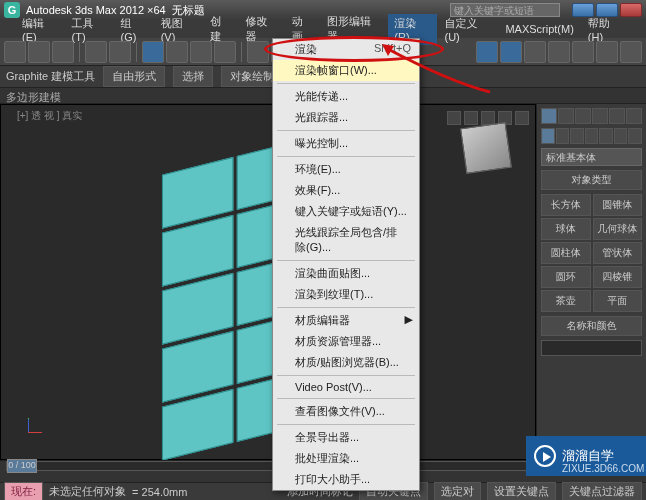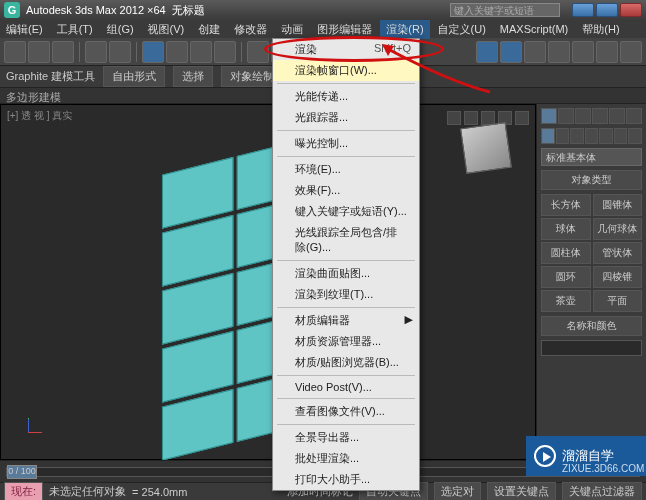--- a/index.html
+++ b/index.html
@@ -4,34 +4,34 @@
 <style>
   *{margin:0;padding:0;box-sizing:border-box;font-family:"Microsoft YaHei",sans-serif;font-size:11px;color:#ccc;user-select:none}
   body{background:#000;width:646px;height:500px;overflow:hidden;position:relative}
   .title-bar{height:20px;background:linear-gradient(#5a5a5a,#3a3a3a);display:flex;align-items:center;gap:6px;padding:0 4px}
   .title-bar .logo{width:16px;height:16px;background:#3ab5a0;border-radius:3px;display:flex;align-items:center;justify-content:center;color:#fff;font-weight:bold}
   .title-bar .title{flex:0 0 auto;color:#fff}
   .title-bar .search{margin-left:auto;width:110px;height:14px;background:#666;border:1px solid #888;padding:0 3px;font-size:10px;color:#aaa}
   .win-btns{display:flex;gap:2px;margin-left:6px}
   .win-btn{width:22px;height:14px;background:linear-gradient(#6aa0d8,#3a70a8);border:1px solid #2a5080;border-radius:2px}
   .win-btn.close{background:linear-gradient(#d86a6a,#a83a3a);border-color:#802a2a}
-  .menu-bar{height:18px;background:#3a3a3a;display:flex;align-items:center;padding:0 0;gap:2px}
+  .menu-bar{height:18px;background:#3a3a3a;display:flex;align-items:center;padding:0 16px;gap:2px}
   .menu-bar span{padding:2px 6px;color:#ddd;cursor:default}
   .menu-bar span.active{background:#2a5a8a}
   .toolbar{height:28px;background:#444;border-bottom:1px solid #222;display:flex;align-items:center;gap:2px;padding:0 4px}
   .tb-btn{width:22px;height:22px;background:#555;border:1px solid #666;border-radius:2px}
   .tb-btn.accent{background:#3a6a9a}
   .tb-sep{width:1px;height:20px;background:#666;margin:0 3px}
   .sub-toolbar{height:22px;background:#3a3a3a;border-bottom:1px solid #222;display:flex;align-items:center;padding:0 6px;gap:8px}
   .sub-toolbar .label{color:#ccc}
   .sub-toolbar .btn{padding:2px 8px;background:#4a4a4a;border:1px solid #555}
   .ribbon{height:16px;background:#333;border-bottom:1px solid #222;padding:2px 6px;color:#aaa}
   .main{position:absolute;top:104px;left:0;right:0;bottom:40px;display:flex}
   .viewport{flex:1;background:#2a2a2a;position:relative;border:1px solid #000}
-  .vp-label{position:absolute;top:4px;left:6px;color:#888;font-size:10px}
+  .vp-label{position:absolute;top:4px;left:16px;color:#888;font-size:10px}
   .vp-corner{position:absolute;top:6px;right:6px;display:flex;gap:3px}
   .vp-corner span{width:14px;height:14px;background:#444;border:1px solid #555}
   .viewcube{position:absolute;top:20px;right:26px;width:46px;height:46px;background:linear-gradient(145deg,#ccc,#888);border:1px solid #666;transform:rotate(-8deg)}
   .grid-3d{position:absolute;left:140px;top:40px;width:280px;height:310px;transform:skewY(-14deg) scaleX(0.85)}
   .grid-3d .tile{position:absolute;background:#5ec4c4;border:1px solid #2a8a8a}
   .axis{position:absolute;left:14px;bottom:14px;width:26px;height:26px}
   .axis .x{position:absolute;left:13px;top:13px;width:14px;height:1px;background:#d04040}
   .axis .y{position:absolute;left:13px;top:13px;width:1px;height:14px;background:#40d040;transform-origin:top;transform:rotate(180deg)}
   .axis .z{position:absolute;left:13px;top:0;width:1px;height:13px;background:#4060d0}
   .right-panel{width:110px;background:#3a3a3a;border-left:1px solid #222;padding:4px;display:flex;flex-direction:column;gap:4px}
@@ -44,21 +44,21 @@
   .rp-grid span{background:#4a4a4a;border:1px solid #555;padding:3px 2px;text-align:center;font-size:10px;cursor:default}
   .rp-input{height:16px;background:#2a2a2a;border:1px solid #555}
   .dropdown-menu{position:absolute;top:38px;left:272px;width:148px;background:#e8e8e8;border:1px solid #888;box-shadow:2px 2px 6px rgba(0,0,0,0.5);z-index:100}
   .dropdown-menu .item{padding:3px 12px 3px 22px;color:#222;font-size:11px;cursor:default;position:relative}
   .dropdown-menu .item.hl{background:#fff8c0}
   .dropdown-menu .item .shortcut{position:absolute;right:8px;color:#555}
   .dropdown-menu .item .arrow{position:absolute;right:6px;color:#222}
   .dropdown-menu .sep{height:1px;background:#bbb;margin:2px 4px}
   .ellipse{position:absolute;top:36px;left:264px;width:180px;height:26px;border:3px solid #d01010;border-radius:50%;z-index:200;pointer-events:none}
   .arrow-line{position:absolute;top:42px;left:380px;z-index:200;pointer-events:none}
-  .timeline{position:absolute;left:0;right:0;bottom:18px;height:22px;background:#333;border-top:1px solid #222;display:flex;align-items:center;padding:0 6px;gap:6px}
+  .timeline{position:absolute;left:0;right:0;bottom:18px;height:22px;background:#333;border-top:1px solid #222;display:flex;padding:0 6px;gap:6px}
   .timeline .scrub{flex:1;height:10px;background:#2a2a2a;border:1px solid #555;position:relative}
   .timeline .scrub .marker{position:absolute;left:0;top:-3px;width:30px;height:14px;background:#5a7a9a;border:1px solid #888;font-size:9px;text-align:center}
   .status{position:absolute;left:0;right:0;bottom:0;height:18px;background:#3a3a3a;border-top:1px solid #222;display:flex;align-items:center;padding:0 4px;gap:6px;font-size:10px}
   .status .box{padding:1px 6px;background:#4a4a4a;border:1px solid #555}
   .status .box.pink{background:#e8a0b0;color:#802040}
   .status .spacer{flex:1}
   .watermark{position:absolute;right:0;bottom:24px;width:120px;height:40px;background:#1a5a9a;display:flex;align-items:center;gap:6px;padding:0 8px;z-index:50}
   .watermark .play{width:22px;height:22px;border:2px solid #fff;border-radius:50%;position:relative}
   .watermark .play::after{content:"";position:absolute;left:7px;top:5px;border-left:8px solid #fff;border-top:5px solid transparent;border-bottom:5px solid transparent}
   .watermark .txt{color:#fff;font-size:13px;font-weight:normal}

